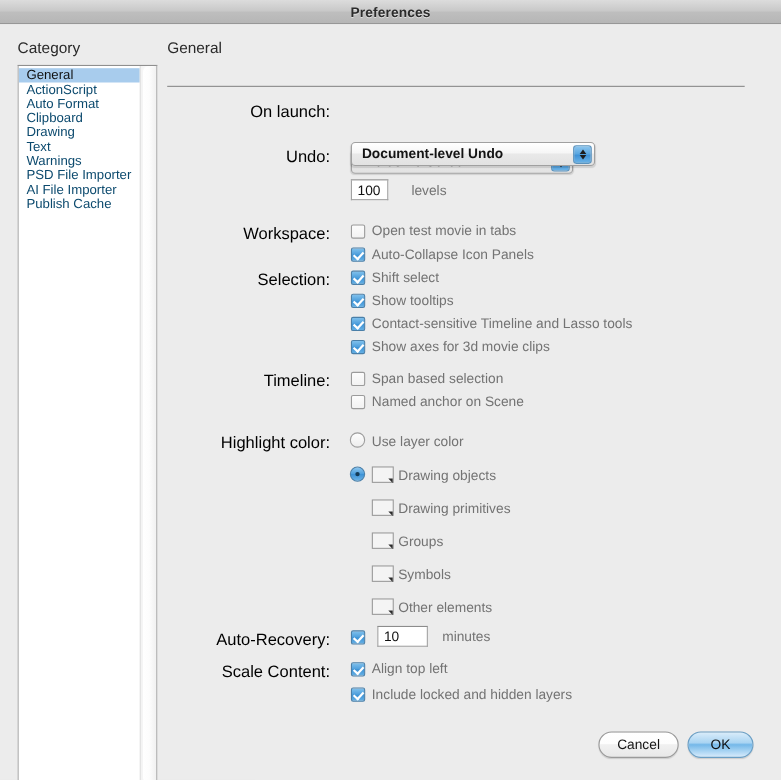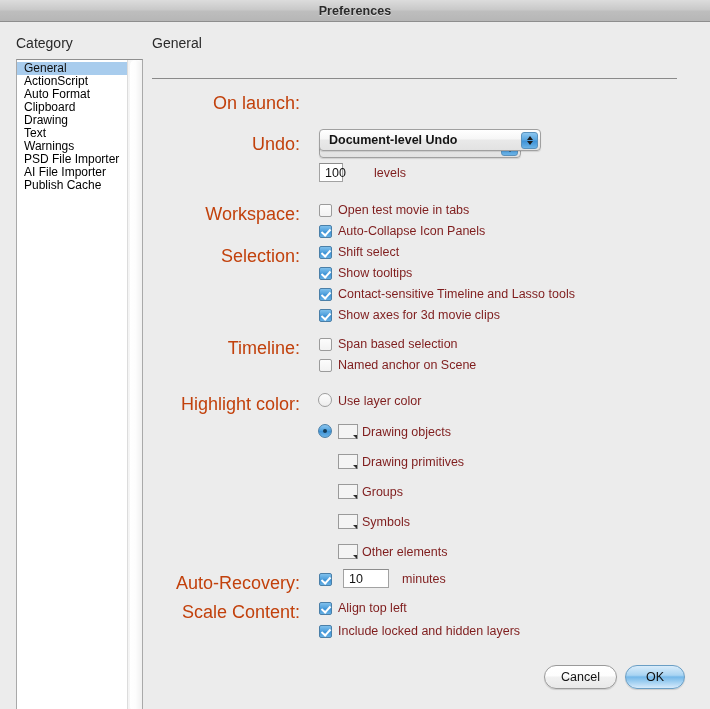--- a/index.html
+++ b/index.html
@@ -47,21 +47,21 @@
     box-sizing:border-box;
     overflow:hidden;
   }
   .list-inner{
     position:absolute;left:0;top:0;right:15px;top:0;
     padding:2px 0 0 0;
   }
   .list-item{
     height:13px;line-height:13px;
     padding:0 0 0 7px;
-    font-size:12px;color:#000000;
+    font-size:12px;color:#0c4a6e;
     margin-bottom:0px;
     white-space:nowrap;
   }
   .list-item.sel{
     background:#a8cced;
     color:#101010;
   }
   .list-scroll{
     position:absolute;right:0;top:0;width:15px;height:100%;
     background:linear-gradient(to right,#f3f3f3 0%,#fbfbfb 40%,#ffffff 70%,#f0f0f0 100%);
@@ -85,21 +85,21 @@
   }
 
   .form{
     position:absolute;left:152px;top:62px;width:540px;
   }
 
   .row{position:relative;}
   .rlabel{
     position:absolute;
     text-align:right;
-    font-size:18px;color:#c2410c;
+    font-size:15px;color:#000000;
     width:160px;
     left:-12px;
   }
 
   
   .popup{
     position:absolute;
     height:22px;
     box-sizing:border-box;
     background:linear-gradient(to bottom,#ffffff 0%,#f6f6f6 45%,#e9e9e9 50%,#e2e2e2 100%);
@@ -182,21 +182,21 @@
     box-sizing:border-box;
     padding:1px;
   }
   .swatch .chip{width:100%;height:100%;}
   .swatch .tri{
     position:absolute;right:0px;bottom:-1px;
     width:0;height:0;border-left:4px solid transparent;border-top:4px solid #2c2c2c;
   }
 
   .opt-label{
-    position:absolute;font-size:12.5px;color:#7f1d1d;white-space:nowrap;
+    position:absolute;font-size:12.5px;color:#737373;white-space:nowrap;
   }
 
   
   .btn{
     position:absolute;height:24px;
     border-radius:12px;
     box-sizing:border-box;
     display:flex;align-items:center;justify-content:center;
     font-size:12.5px;color:#141414;
     border:1px solid #9a9a9a;
@@ -258,21 +258,21 @@
 
     <div class="row">
       <div class="rlabel" style="top:50px;">Undo:</div>
       <div class="popup" style="left:167px;top:45px;width:222px;">
         <span class="ptext">Document-level Undo</span>
         <span class="parrows">
           <i class="ar up"></i>
             <i class="ar dn"></i>
         </span>
       </div>
-      <div class="tfield" style="left:167px;top:79px;width:24px;">100</div>
+      <div class="tfield" style="left:167px;top:79px;width:34px;">100</div>
       <div class="opt-label" style="left:222px;top:82px;">levels</div>
     </div>
 
     <div class="row">
       <div class="rlabel" style="top:120px;">Workspace:</div>
       <span class="cb off" style="left:167px;top:120px;"></span>
       <div class="opt-label" style="left:186px;top:119px;">Open test movie in tabs</div>
 
       <span class="cb on" style="left:167px;top:141px;"></span>
       <div class="opt-label" style="left:186px;top:140px;">Auto-Collapse Icon Panels</div>

